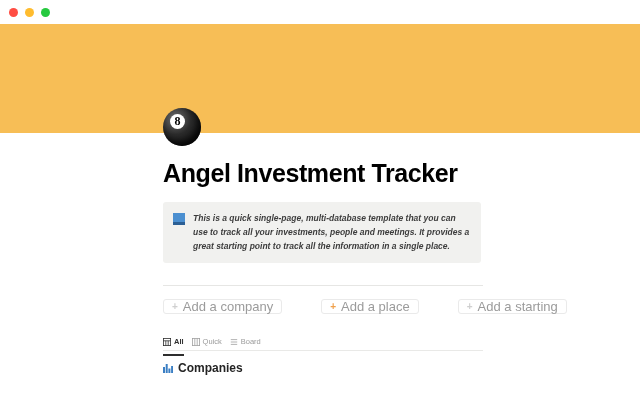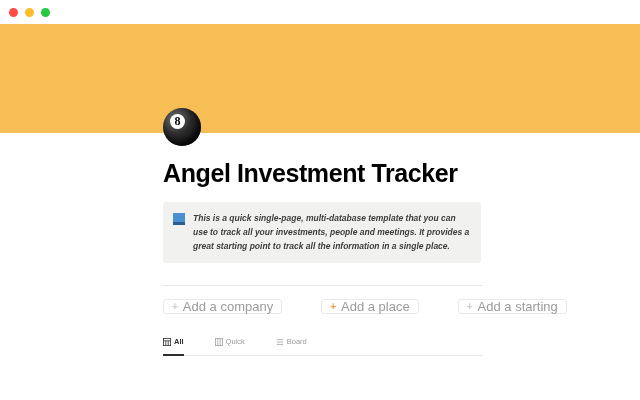--- a/index.html
+++ b/index.html
@@ -182,23 +182,22 @@
   .qa-label {
     font-size: 13px;
     color: #9b9b9b;
     white-space: nowrap;
   }
 
   
   .tabs {
     display: flex;
     align-items: center;
-    gap: 31px;
+    gap: 8px;
     border-bottom: 1px solid #e9e9e7;
-    padding-bottom: 5px;
     width: 320px;
     box-sizing: border-box;
     margin-bottom: 10px;
   }
   .tab {
     display: flex;
     align-items: center;
     gap: 3px;
     font-size: 7.5px;
     color: #9b9b9b;
@@ -304,15 +303,24 @@
       <div class="tab">
         <svg class="tab-ico" viewBox="0 0 10 10">
           <line x1="1" y1="2" x2="9" y2="2" stroke="#a0a0a0" stroke-width="1"></line>
           <line x1="1" y1="5" x2="9" y2="5" stroke="#a0a0a0" stroke-width="1"></line>
           <line x1="1" y1="8" x2="9" y2="8" stroke="#a0a0a0" stroke-width="1"></line>
         </svg>
         <span>Board</span>
       </div>
     </div>
 
+    <div class="db-title">
+      <svg class="db-title-icon" viewBox="0 0 10 9">
+        <rect x="0" y="3" width="2" height="6" fill="#3b7fc4"></rect>
+        <rect x="2.7" y="0" width="2" height="9" fill="#3b7fc4"></rect>
+        <rect x="5.4" y="4.5" width="2" height="4.5" fill="#3b7fc4"></rect>
+        <rect x="8.1" y="2" width="1.9" height="7" fill="#3b7fc4"></rect>
+      </svg>
+      <span class="db-title-text">Companies</span>
+    </div>
 
   </div>
 </div>
 
 </body></html>

